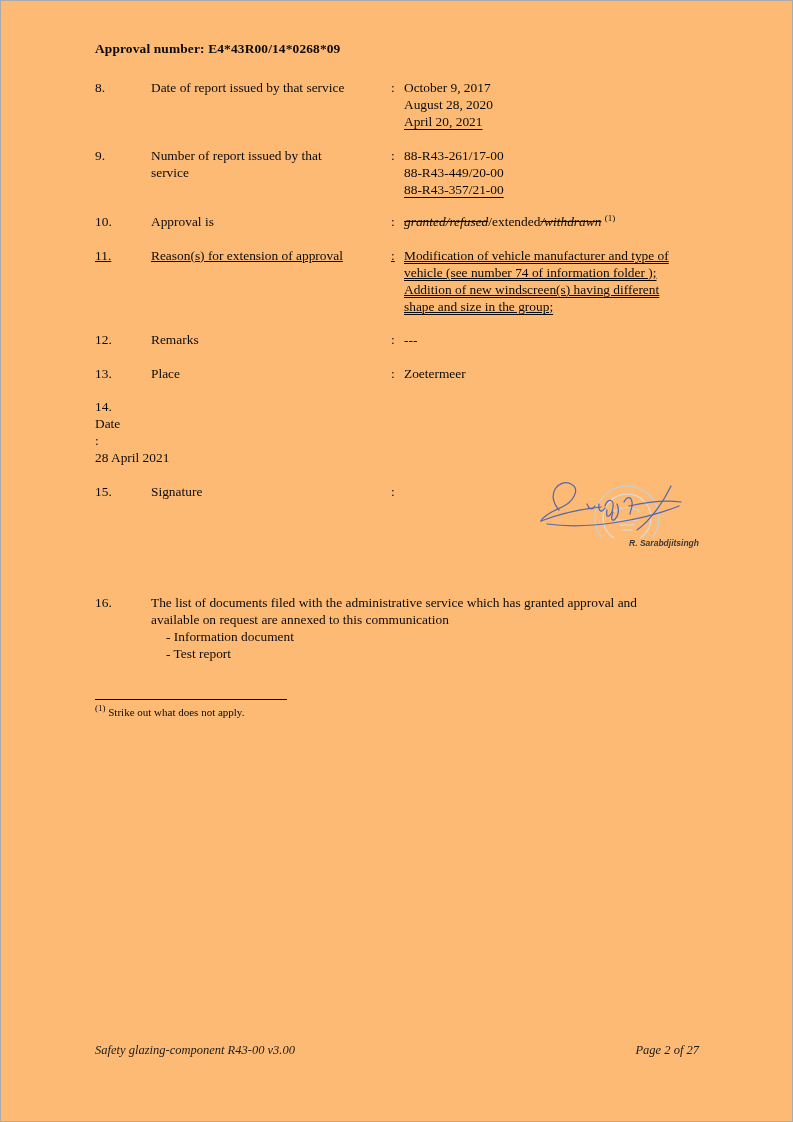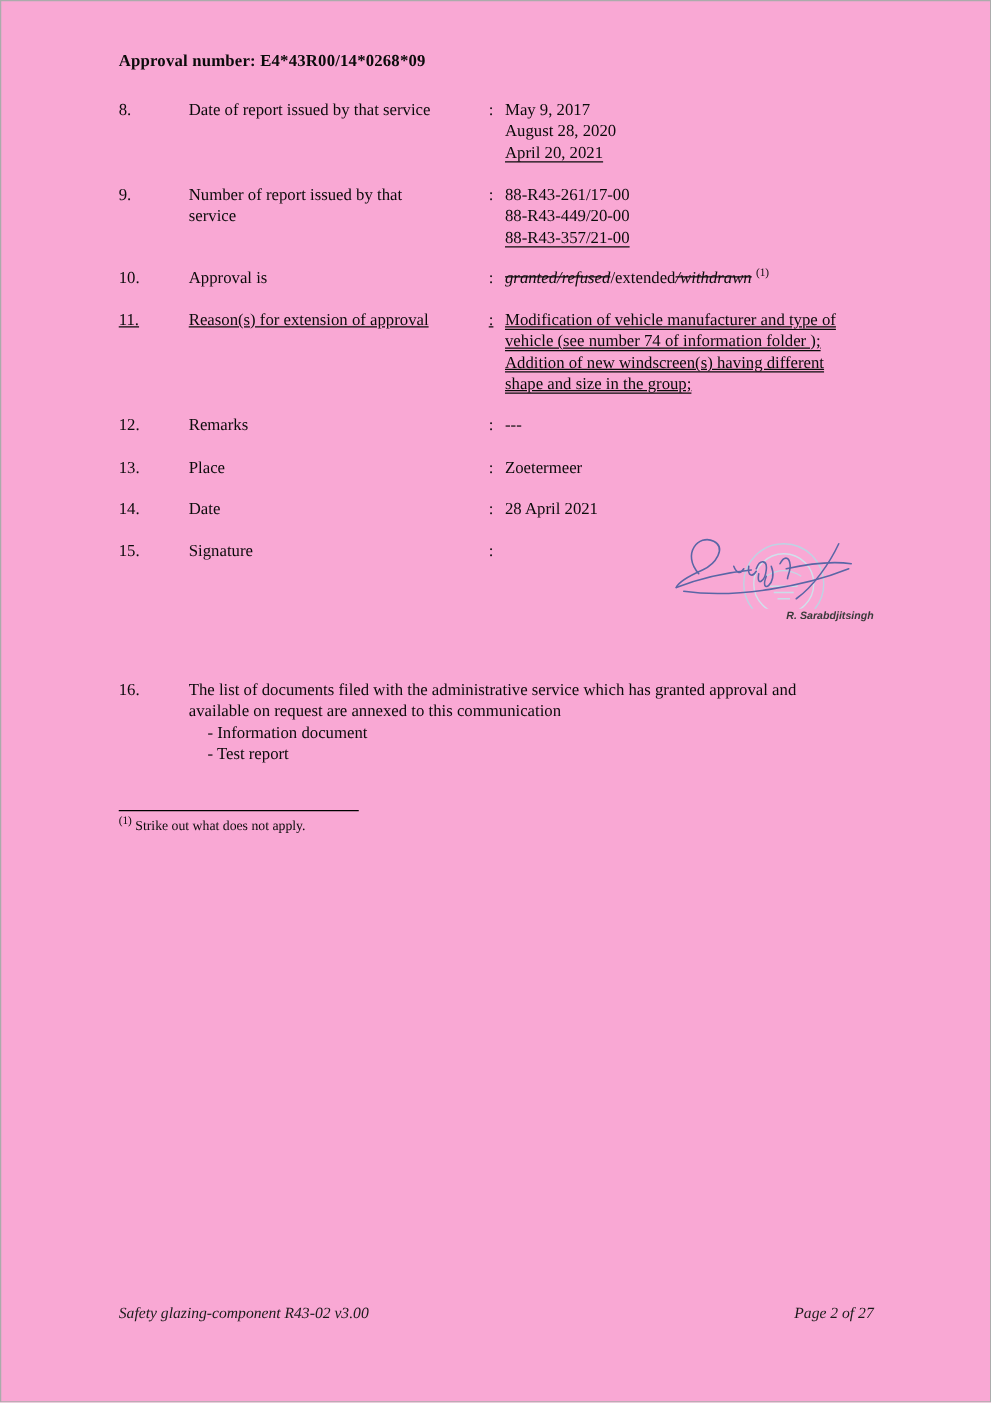--- a/index.html
+++ b/index.html
@@ -1,20 +1,20 @@
 <!DOCTYPE html>
 <html><head>
 <meta charset="utf-8">
 <style>
   html,body { margin:0; padding:0; background:#ffffff; }
   .page {
     position:relative;
     width:793px; height:1122px;
     box-sizing:border-box;
-    background:#f9a8d4;
+    background:#fdba74;
     border:1px solid #ababab;
     font-family:"Liberation Serif", serif;
     font-size:13.4px;
     line-height:17px;
     color:#0b0b0b;
     padding:39px 93px 0 94px;
     overflow:hidden;
   }
   .approval-header { font-weight:bold; letter-spacing:0.15px; }
   .row { display:flex; align-items:flex-start; }
@@ -24,21 +24,21 @@
   .c-value { flex:1; min-width:0; }
   .u { text-decoration:underline; text-underline-offset:3px; text-decoration-thickness:1px; }
   .strike { text-decoration:line-through;font-style:italic; }
   sup.fn { font-size:9px; vertical-align:super; line-height:0; }
   #row8  { margin-top:22px; }
   #row9  { margin-top:17px; }
   #row10 { margin-top:15px; }
   #row11 { margin-top:17px;text-decoration:underline; }
   #row12 { margin-top:16px; }
   #row13 { margin-top:17px; }
-  #row14 { margin-top:16px; }
+  #row14 { margin-top:16px;flex-direction:column; }
   #row15 { margin-top:17px; }
   #row16 { margin-top:50px; }
   .bullets { padding-left:15px; }
   .sig-wrap { margin-top:-7px; height:68px;text-align:right; }
   .sig-name {
     font-family:"Liberation Sans", sans-serif;
     font-weight:bold; font-style:italic;
     font-size:8.5px; line-height:11px;
     color:#3a3a3a;
     margin:-4px 0 0 12px;
@@ -59,21 +59,21 @@
   <div class="approval-header">
     <span>Approval number:</span>
     <span>E4*43R00/14*0268*09</span>
   </div>
 
   <div class="row" id="row8">
     <div class="c-num">8.</div>
     <div class="c-label">Date of report issued by that service</div>
     <div class="c-colon">:</div>
     <div class="c-value">
-      <div>May 9, 2017</div>
+      <div>October 9, 2017</div>
       <div>August 28, 2020</div>
       <div class="u">April 20, 2021</div>
     </div>
   </div>
 
   <div class="row" id="row9">
     <div class="c-num">9.</div>
     <div class="c-label">
       <div>Number of report issued by that</div>
       <div>service</div>
@@ -173,17 +173,17 @@
     </div>
   </div>
 
   <div class="rule"></div>
   <div class="footnote">
     <sup class="fn">(1)</sup>
     <span>Strike out what does not apply.</span>
   </div>
 
   <div class="doc-footer">
-    <span>Safety glazing-component R43-02 v3.00</span>
+    <span>Safety glazing-component R43-00 v3.00</span>
     <span>Page 2 of 27</span>
   </div>
 
 </div>
 
 </body></html>

